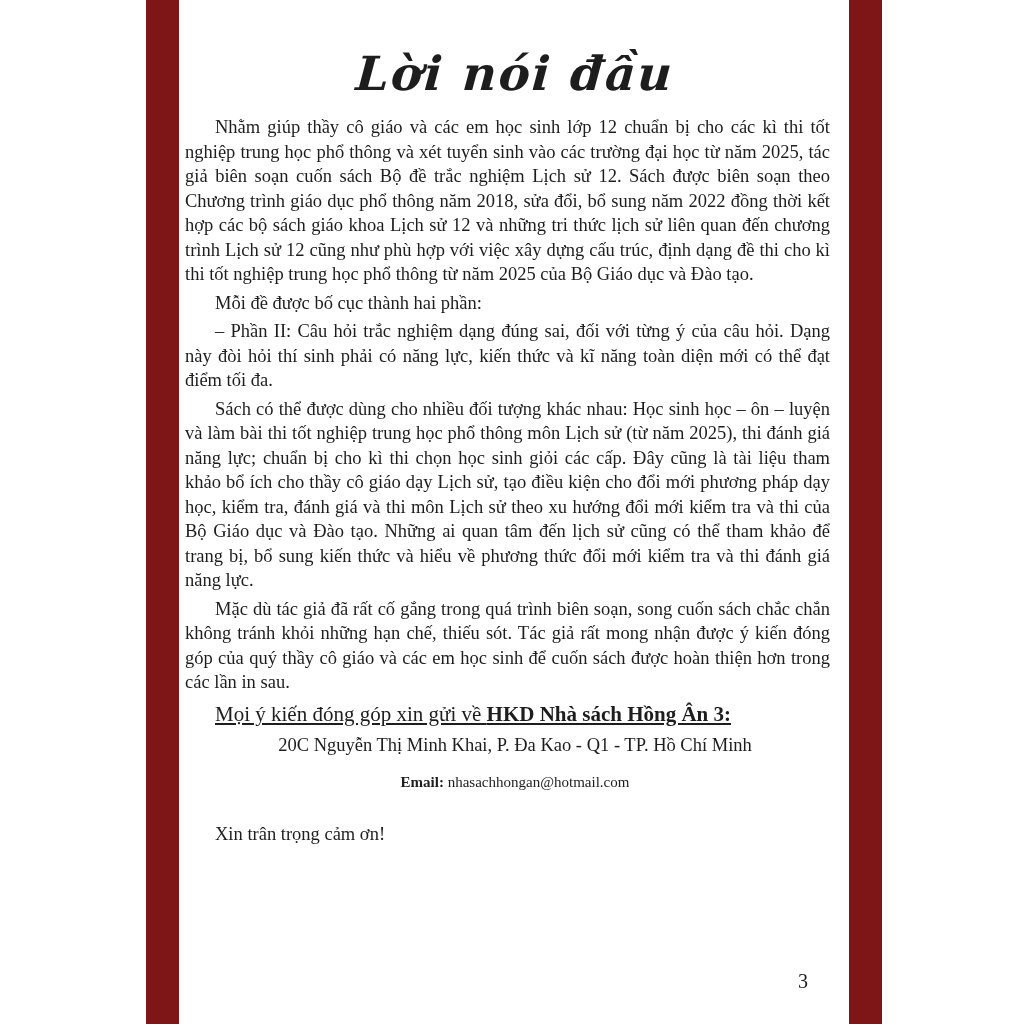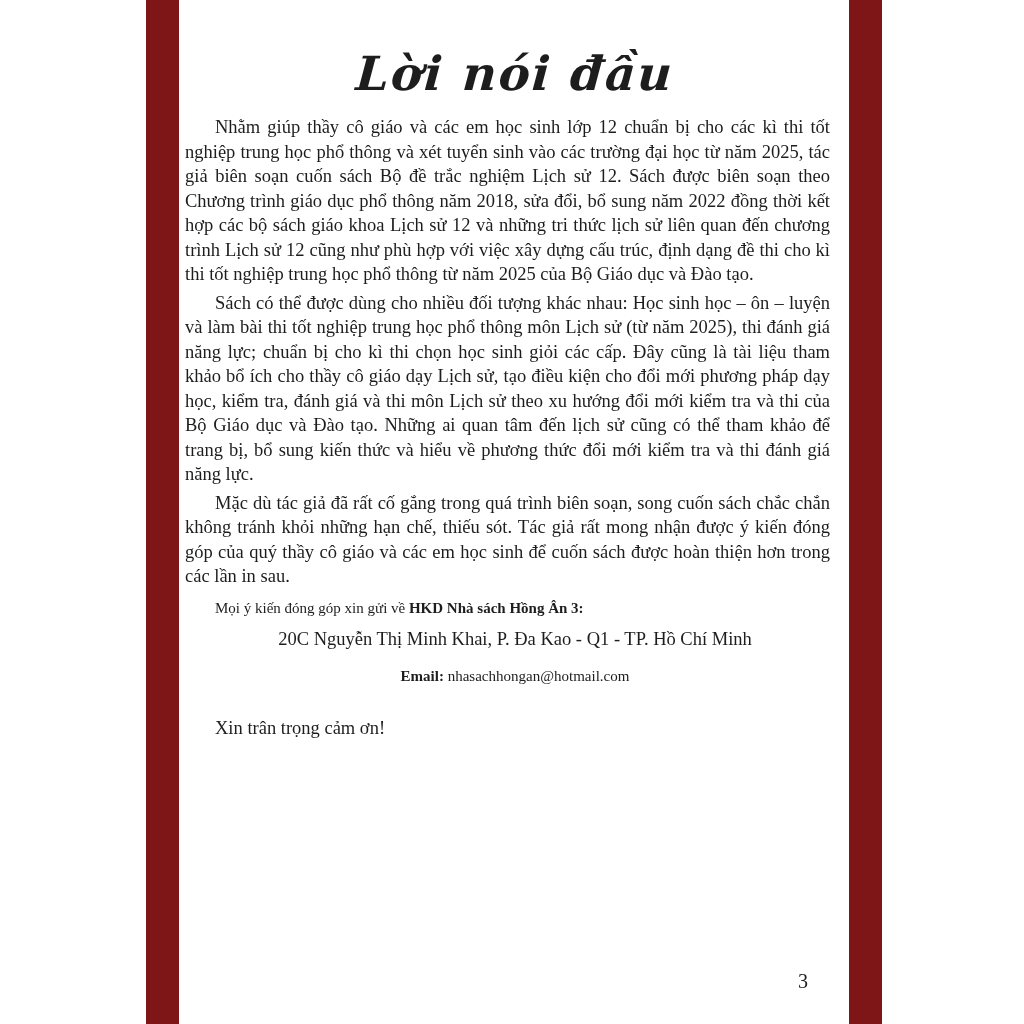--- a/index.html
+++ b/index.html
@@ -37,24 +37,25 @@
 
   .para {
     font-size: 18.5px;
     line-height: 24.5px;
     text-align: justify;
     text-indent: 30px;
     margin: 0 15px 4px 0;
   }
 
   .contact-line {
-    font-size: 15px;
+    font-size: 21px;
     line-height: 24.5px;
     text-indent: 30px;
     margin: 7px 0 0 0;
+    text-decoration: underline;
   }
   .bold { font-weight: bold; }
 
   .address-line {
     font-size: 18.5px;
     line-height: 24.5px;
     text-align: center;
     margin: 7px 0 12px 0;
   }
   .email-line {
@@ -88,20 +89,22 @@
 <body>
 
 <div class="edge-bar left"></div>
 <div class="edge-bar right"></div>
 
 <div class="page">
 
   <div class="title">Lời nói đầu</div>
 
   <p class="para">Nhằm giúp thầy cô giáo và các em học sinh lớp 12 chuẩn bị cho các kì thi tốt nghiệp trung học phổ thông và xét tuyển sinh vào các trường đại học từ năm 2025, tác giả biên soạn cuốn sách Bộ đề trắc nghiệm Lịch sử 12. Sách được biên soạn theo Chương trình giáo dục phổ thông năm 2018, sửa đổi, bổ sung năm 2022 đồng thời kết hợp các bộ sách giáo khoa Lịch sử 12 và những tri thức lịch sử liên quan đến chương trình Lịch sử 12 cũng như phù hợp với việc xây dựng cấu trúc, định dạng đề thi cho kì thi tốt nghiệp trung học phổ thông từ năm 2025 của Bộ Giáo dục và Đào tạo.</p>
+  <p class="para">Mỗi đề được bố cục thành hai phần:</p>
+  <p class="para">– Phần II: Câu hỏi trắc nghiệm dạng đúng sai, đối với từng ý của câu hỏi. Dạng này đòi hỏi thí sinh phải có năng lực, kiến thức và kĩ năng toàn diện mới có thể đạt điểm tối đa.</p>
   <p class="para">Sách có thể được dùng cho nhiều đối tượng khác nhau: Học sinh học – ôn – luyện và làm bài thi tốt nghiệp trung học phổ thông môn Lịch sử (từ năm 2025), thi đánh giá năng lực; chuẩn bị cho kì thi chọn học sinh giỏi các cấp. Đây cũng là tài liệu tham khảo bổ ích cho thầy cô giáo dạy Lịch sử, tạo điều kiện cho đổi mới phương pháp dạy học, kiểm tra, đánh giá và thi môn Lịch sử theo xu hướng đổi mới kiểm tra và thi của Bộ Giáo dục và Đào tạo. Những ai quan tâm đến lịch sử cũng có thể tham khảo để trang bị, bổ sung kiến thức và hiểu về phương thức đổi mới kiểm tra và thi đánh giá năng lực.</p>
   <p class="para">Mặc dù tác giả đã rất cố gắng trong quá trình biên soạn, song cuốn sách chắc chắn không tránh khỏi những hạn chế, thiếu sót. Tác giả rất mong nhận được ý kiến đóng góp của quý thầy cô giáo và các em học sinh để cuốn sách được hoàn thiện hơn trong các lần in sau.</p>
 
   <p class="contact-line"><span>Mọi ý kiến đóng góp xin gửi về </span><span class="bold">HKD Nhà sách Hồng Ân 3:</span></p>
 
   <p class="address-line">20C Nguyễn Thị Minh Khai, P. Đa Kao - Q1 - TP. Hồ Chí Minh</p>
 
   <p class="email-line"><span class="bold">Email:</span><span> nhasachhongan@hotmail.com</span></p>
 
   <p class="thanks-line">Xin trân trọng cảm ơn!</p>

